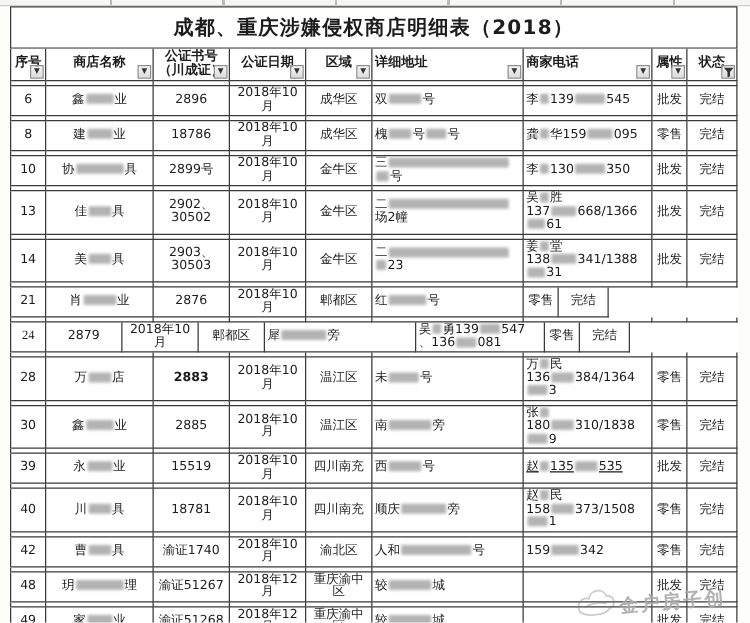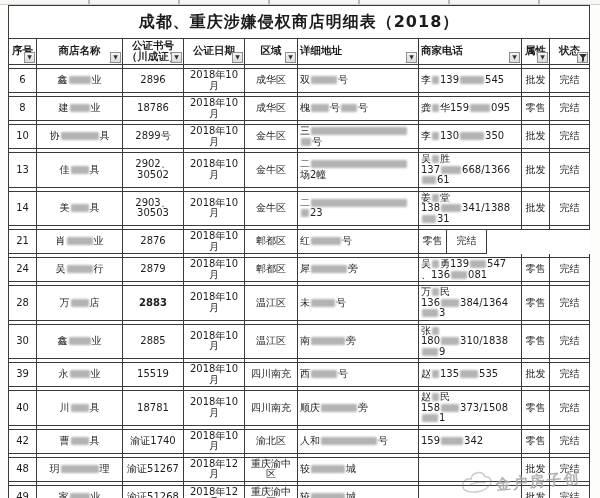--- a/index.html
+++ b/index.html
@@ -291,24 +291,21 @@
           <div class="cell center" style="width: 86px;"></div>
           <div class="cell center" style="width: 61px;"></div>
           <div class="cell center" style="width: 61px;"></div>
           <div class="cell center" style="width: 53px;"></div>
           <div class="cell left" style="width: 121px;"></div>
           <div class="cell left" style="width: 103px;"></div>
           <div class="cell center" style="width: 28px;"></div>
           <div class="cell center" style="width: 40px;"></div>
         </div>
         <div class="row data">
-          <div class="cell center" style="width: 28px;">24</div>
-          <div class="cell center" style="width: 86px;">
-            <span class="tline">吴<span class="redact" style="width: 26px;"></span>行</span>
-          </div>
+          <div class="cell center" style="width: 28px; font-family: Liberation Serif, serif;">24</div>
           <div class="cell center" style="width: 61px;">2879</div>
           <div class="cell center" style="width: 61px;">2018年10月</div>
           <div class="cell center" style="width: 53px;">郫都区</div>
           <div class="cell left" style="width: 121px;">
             <span class="tline">犀<span class="redact" style="width: 36px;"></span>旁</span>
           </div>
           <div class="cell left" style="width: 103px;">
             <span class="tline">吴<span class="redact" style="width: 7px;"></span>勇139<span class="redact" style="width: 16px;"></span>547</span>
             <span class="tline">、136<span class="redact" style="width: 16px;"></span>081</span>
           </div>
@@ -390,21 +387,21 @@
           <div class="cell center" style="width: 28px;">39</div>
           <div class="cell center" style="width: 86px;">
             <span class="tline">永<span class="redact" style="width: 20px;"></span>业</span>
           </div>
           <div class="cell center" style="width: 61px;">15519</div>
           <div class="cell center" style="width: 61px;">2018年10月</div>
           <div class="cell center" style="width: 53px;">四川南充</div>
           <div class="cell left" style="width: 121px;">
             <span class="tline">西<span class="redact" style="width: 26px;"></span>号</span>
           </div>
-          <div class="cell left" style="width: 103px;">
+          <div class="cell left" style="width: 103px; text-decoration: underline;">
             <span class="tline">赵<span class="redact" style="width: 7px;"></span>135<span class="redact" style="width: 18px;"></span>535</span>
           </div>
           <div class="cell center" style="width: 28px;">批发</div>
           <div class="cell center" style="width: 40px;">完结</div>
         </div>
         <div class="row gap">
           <div class="cell center" style="width: 28px;"></div>
           <div class="cell center" style="width: 86px;"></div>
           <div class="cell center" style="width: 61px;"></div>
           <div class="cell center" style="width: 61px;"></div>

